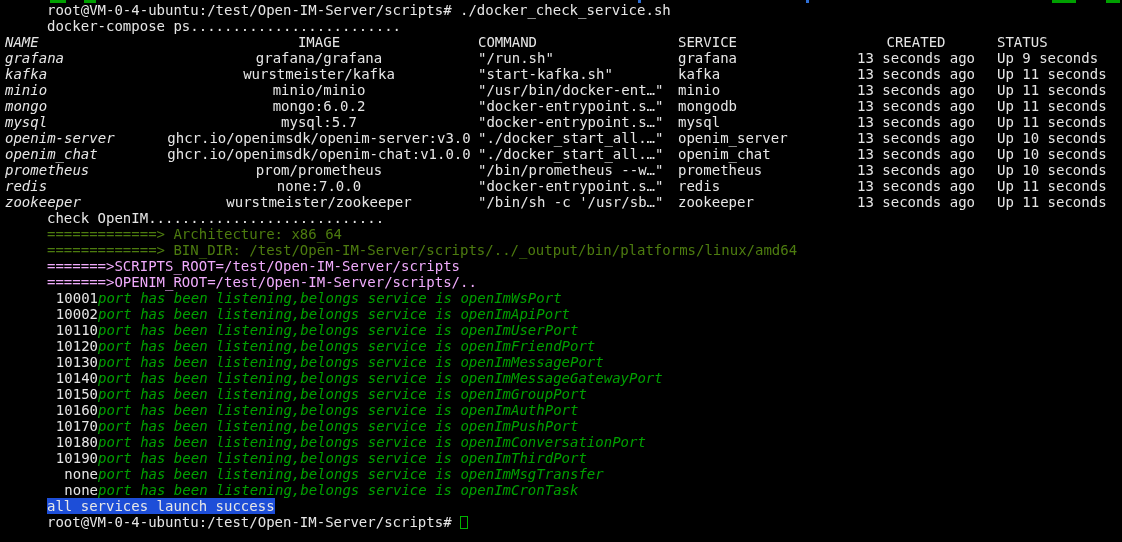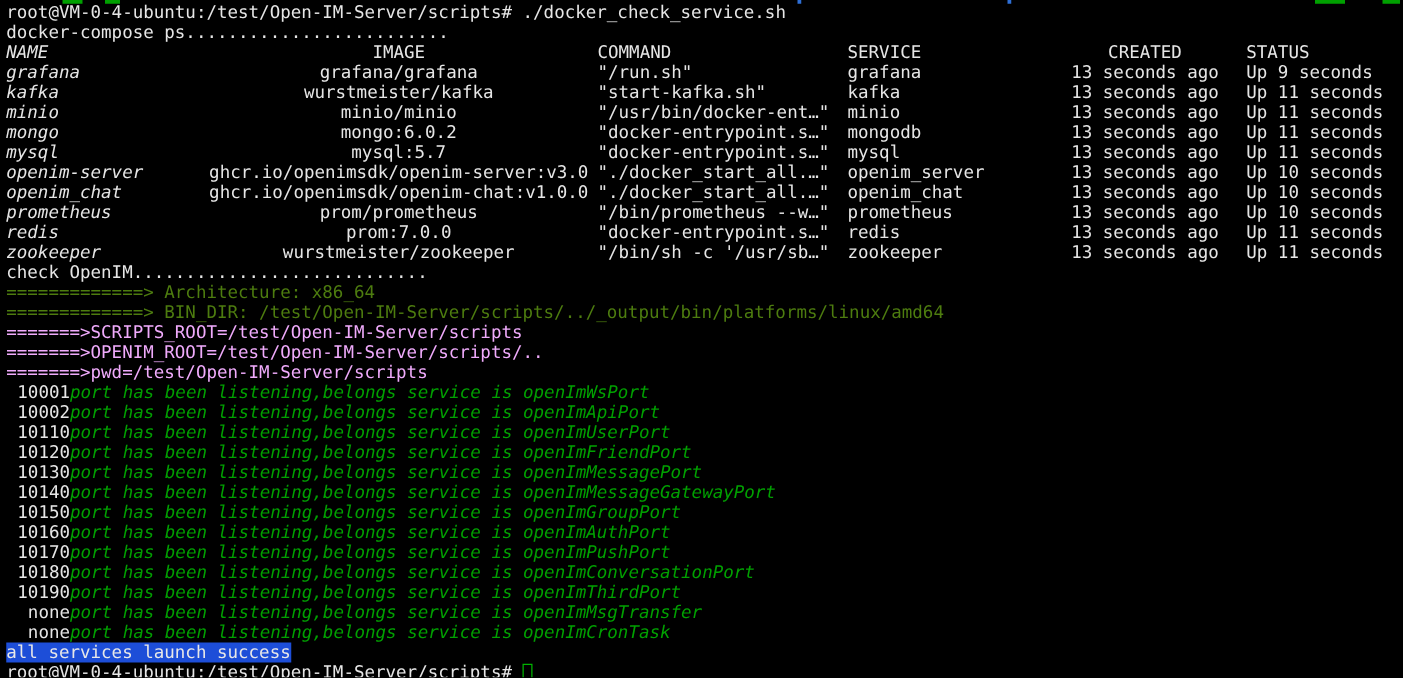--- a/index.html
+++ b/index.html
@@ -8,21 +8,21 @@
     width:1122px;height:542px;
     background:#000;
     font-family:"DejaVu Sans Mono",monospace;
     font-size:14px;line-height:16px;
     color:#e6e6e6;
     overflow:hidden;
     padding:2px 0 0 5px;
     box-sizing:border-box;
     cursor:text;
   }
-  .line{white-space:pre;height:16px;}
+  .line{white-space:pre;height:16px;margin-left:42px;}
   .row{display:flex;height:16px;}
   .row span{white-space:pre;flex:0 0 auto;overflow:visible;}
   .c-name{width:155px;font-style:italic;}
   .c-image{width:318px;text-align:center;}
   .c-command{width:200px;}
   .c-service{width:157px;}
   .c-created{width:162px;text-align:center;}
   .c-status{width:120px;}
   .c-port{width:51px;display:inline-block;}
   .white{color:#e6e6e6;text-align:right;}
@@ -119,42 +119,41 @@
       <div class="row">
         <span class="c-name">prometheus</span>
         <span class="c-image">prom/prometheus</span>
         <span class="c-command">"/bin/prometheus --w…"</span>
         <span class="c-service">prometheus</span>
         <span class="c-created">13 seconds ago</span>
         <span class="c-status">Up 10 seconds</span>
       </div>
       <div class="row">
         <span class="c-name">redis</span>
-        <span class="c-image">prom:7.0.0</span>
+        <span class="c-image">none:7.0.0</span>
         <span class="c-command">"docker-entrypoint.s…"</span>
         <span class="c-service">redis</span>
         <span class="c-created">13 seconds ago</span>
         <span class="c-status">Up 11 seconds</span>
       </div>
       <div class="row">
         <span class="c-name">zookeeper</span>
         <span class="c-image">wurstmeister/zookeeper</span>
         <span class="c-command">"/bin/sh -c '/usr/sb…"</span>
         <span class="c-service">zookeeper</span>
         <span class="c-created">13 seconds ago</span>
         <span class="c-status">Up 11 seconds</span>
       </div>
     </div>
   <div class="line">check OpenIM............................</div>
   <div id="env-block">
       <div class="line blue">=============&gt; Architecture: x86_64</div>
       <div class="line blue">=============&gt; BIN_DIR: /test/Open-IM-Server/scripts/../_output/bin/platforms/linux/amd64</div>
       <div class="line yellow">=======&gt;SCRIPTS_ROOT=/test/Open-IM-Server/scripts</div>
       <div class="line yellow">=======&gt;OPENIM_ROOT=/test/Open-IM-Server/scripts/..</div>
-      <div class="line yellow">=======&gt;pwd=/test/Open-IM-Server/scripts</div>
     </div>
   <div id="port-block">
       <div class="line"><span class="c-port white">10001</span><span class="green">port has been listening,belongs service is </span><span class="green">openImWsPort</span></div>
       <div class="line"><span class="c-port white">10002</span><span class="green">port has been listening,belongs service is </span><span class="green">openImApiPort</span></div>
       <div class="line"><span class="c-port white">10110</span><span class="green">port has been listening,belongs service is </span><span class="green">openImUserPort</span></div>
       <div class="line"><span class="c-port white">10120</span><span class="green">port has been listening,belongs service is </span><span class="green">openImFriendPort</span></div>
       <div class="line"><span class="c-port white">10130</span><span class="green">port has been listening,belongs service is </span><span class="green">openImMessagePort</span></div>
       <div class="line"><span class="c-port white">10140</span><span class="green">port has been listening,belongs service is </span><span class="green">openImMessageGatewayPort</span></div>
       <div class="line"><span class="c-port white">10150</span><span class="green">port has been listening,belongs service is </span><span class="green">openImGroupPort</span></div>
       <div class="line"><span class="c-port white">10160</span><span class="green">port has been listening,belongs service is </span><span class="green">openImAuthPort</span></div>

